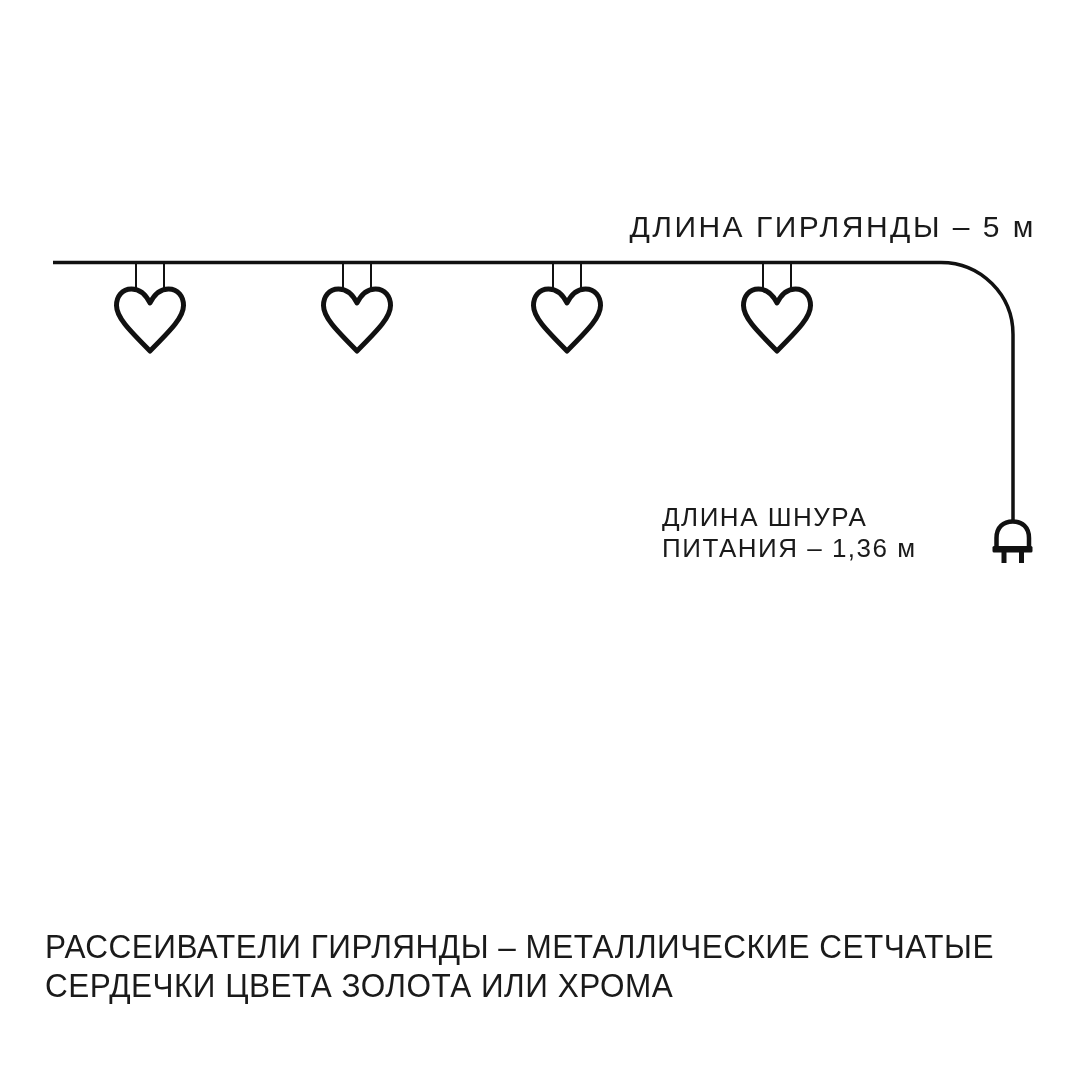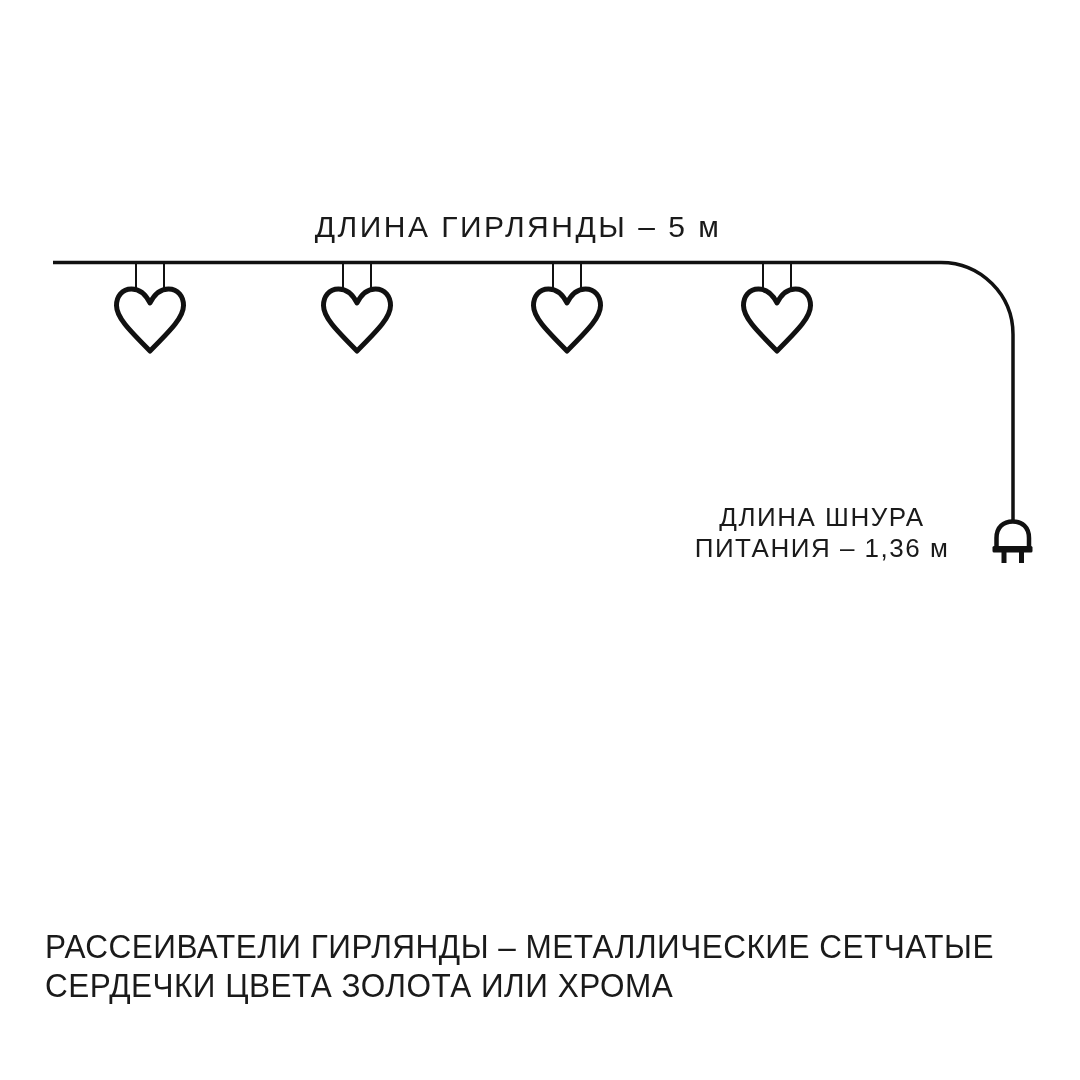--- a/index.html
+++ b/index.html
@@ -15,32 +15,32 @@
   svg.diagram {
     position: absolute;
     left: 0; top: 0;
     width: 1080px; height: 1080px;
   }
   .title {
     position: absolute;
     top: 210px;
     left: 0;
     width: 1036px;
-    text-align: center;
+    text-align: right;
     font-size: 30px;
     font-weight: 400;
     letter-spacing: 2.5px;
     white-space: nowrap;
   }
   .cord-label {
     position: absolute;
     top: 502px;
     left: 662px;
     width: 320px;
-    text-align: center;
+    text-align: left;
     font-size: 26px;
     line-height: 31px;
     font-weight: 400;
     letter-spacing: 1.5px;
     white-space: nowrap;
   }
   .footer {
     position: absolute;
     top: 928px;
     left: 45px;

